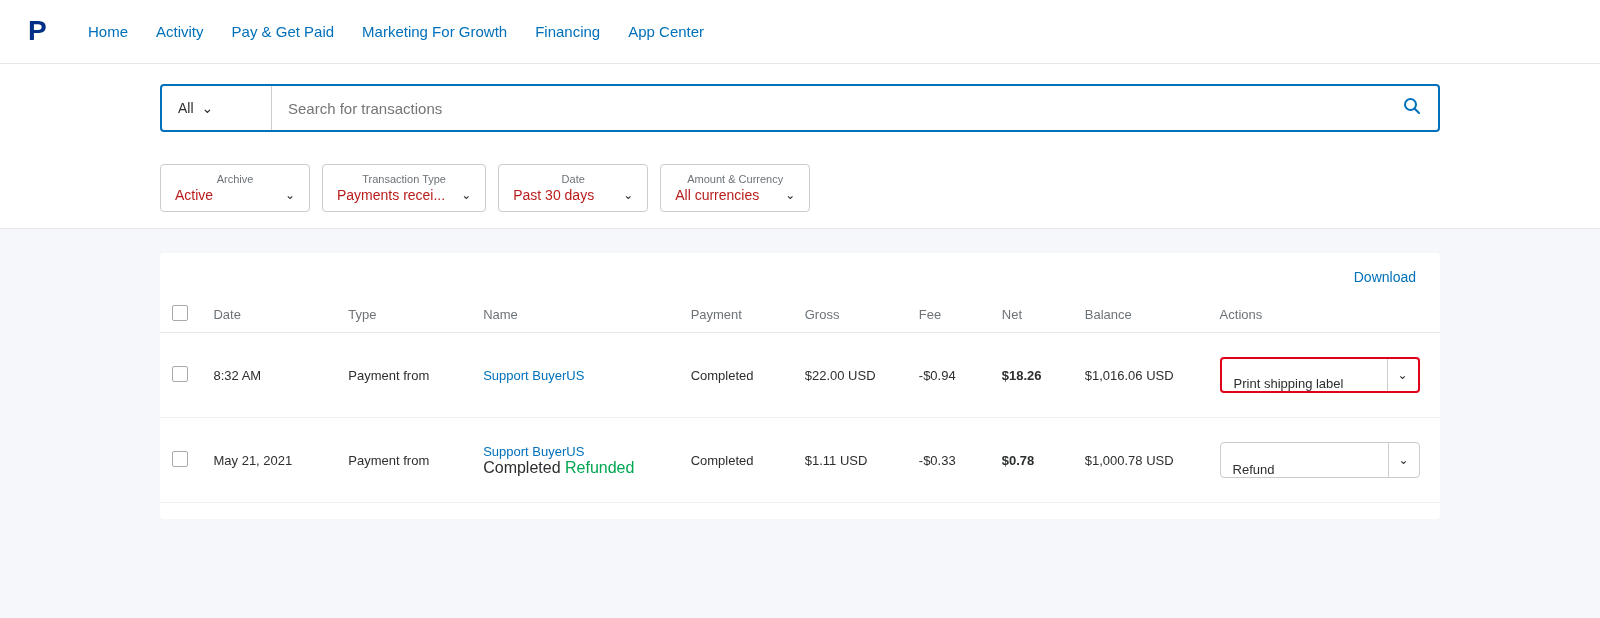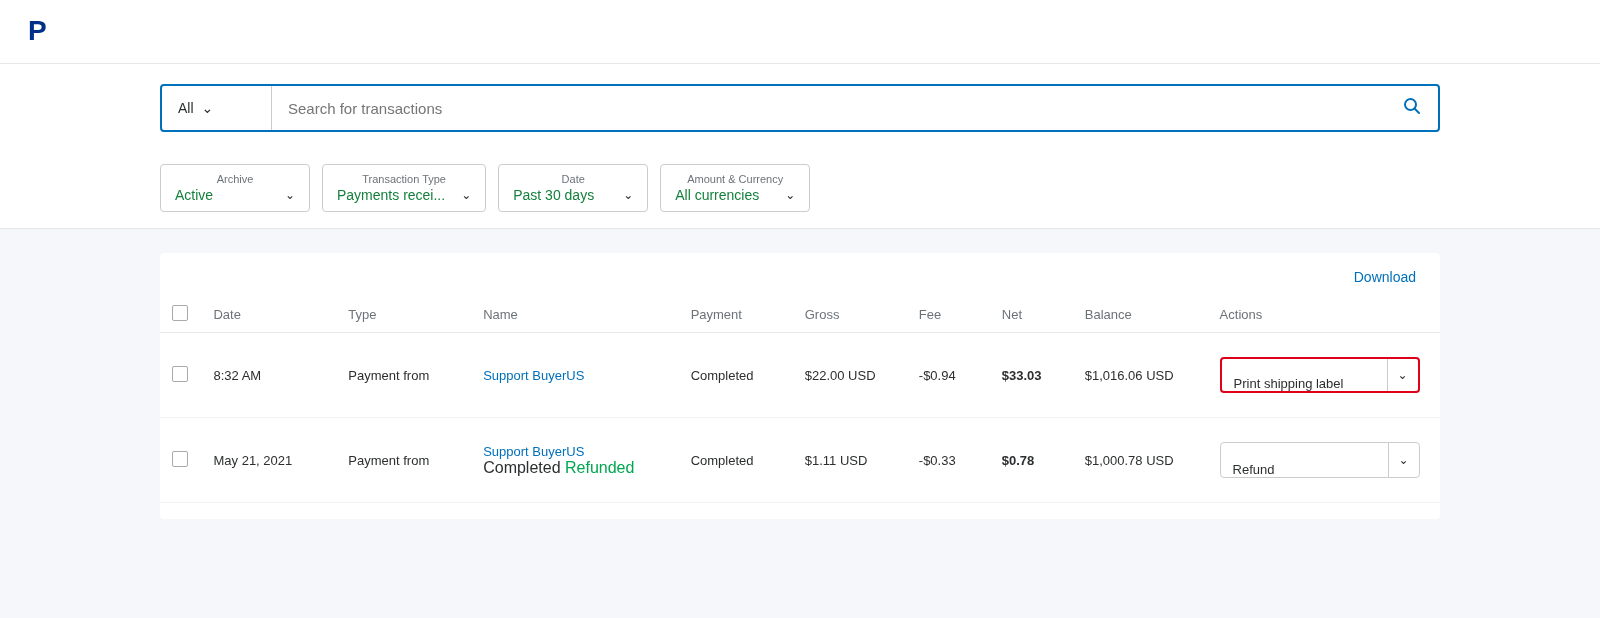--- a/index.html
+++ b/index.html
@@ -105,21 +105,21 @@
       text-align: center;
     }
     .filter-value-row {
       display: flex;
       align-items: center;
       justify-content: space-between;
       gap: 16px;
     }
     .filter-value {
       font-size: 14px;
-      color: #15803d;
+      color: #b91c1c;
       font-weight: 400;
     }
     .chevron {
       color: #2c2e2f;
       font-size: 12px;
     }
 
     
     .content-area {
       padding: 24px 160px;
@@ -224,20 +224,28 @@
   </style>
 </head>
 <body>
 
 <nav class="navbar">
 
   <div>
     <svg class="navbar-logo" viewBox="0 0 32 32" xmlns="http://www.w3.org/2000/svg">
       <text x="4" y="26" font-size="28" font-weight="bold" fill="#003087" font-family="Arial">P</text>
     </svg>
+  </div>
+  <div class="nav-links">
+    <a class="nav-link">Home</a>
+    <a class="nav-link">Activity</a>
+    <a class="nav-link">Pay &amp; Get Paid</a>
+    <a class="nav-link">Marketing For Growth</a>
+    <a class="nav-link">Financing</a>
+    <a class="nav-link">App Center</a>
   </div>
 </nav>
 
 <div class="search-area">
   <div class="search-bar">
     <div class="search-type-select">
       <span>All</span>
       <span>⌄</span>
     </div>
     <input class="search-input" type="text" placeholder="Search for transactions" style="">
@@ -313,21 +321,21 @@
           </td>
           <td class="col-date">8:32 AM</td>
           <td class="col-type">Payment from</td>
           <td class="col-name">
             <span class="link-name">Support BuyerUS</span>
           </td>
           <td class="col-payment status-completed">Completed</td>
           <td class="col-gross">$22.00 USD</td>
           <td class="col-fee">-$0.94</td>
           <td class="col-net">
-            <span class="net-amount">$33.03</span>
+            <span class="net-amount">$18.26</span>
           </td>
           <td class="col-balance">$1,016.06 USD</td>
           <td class="col-actions">
             <div class="action-btn highlighted">
               <span class="action-label">Print shipping label</span>
               <div class="action-chevron">⌄</div>
             </div>
           </td>
         </tr>
 

